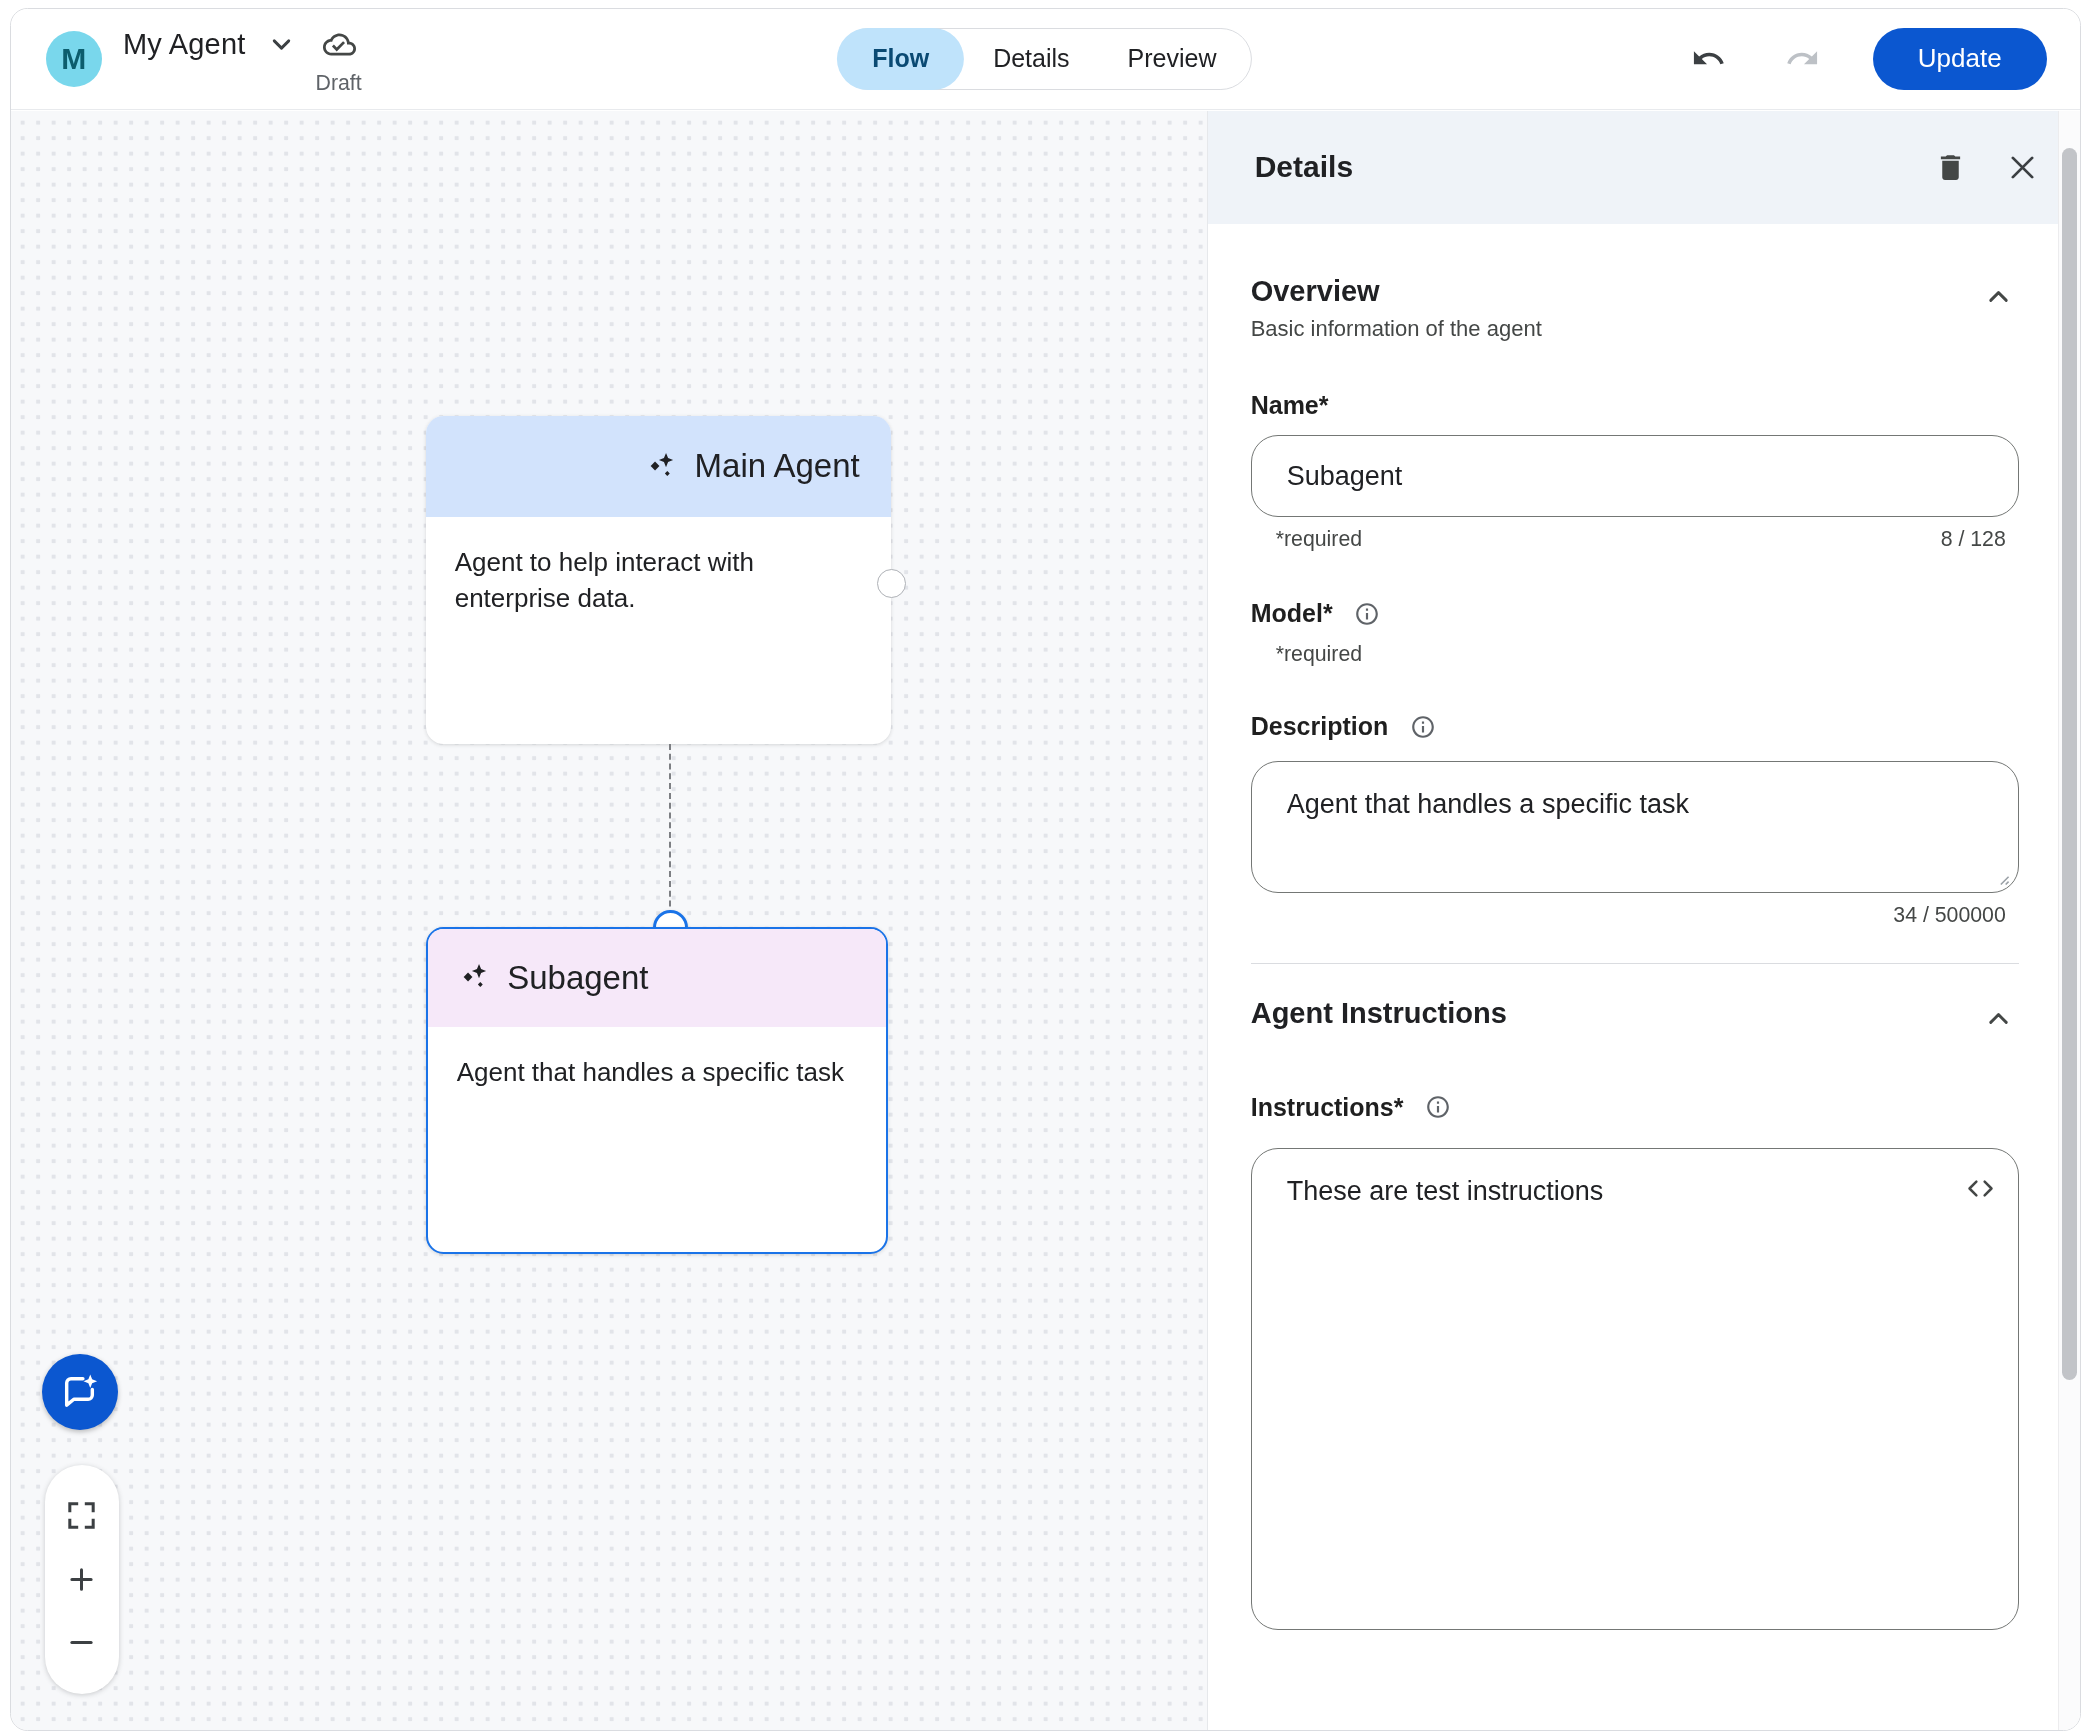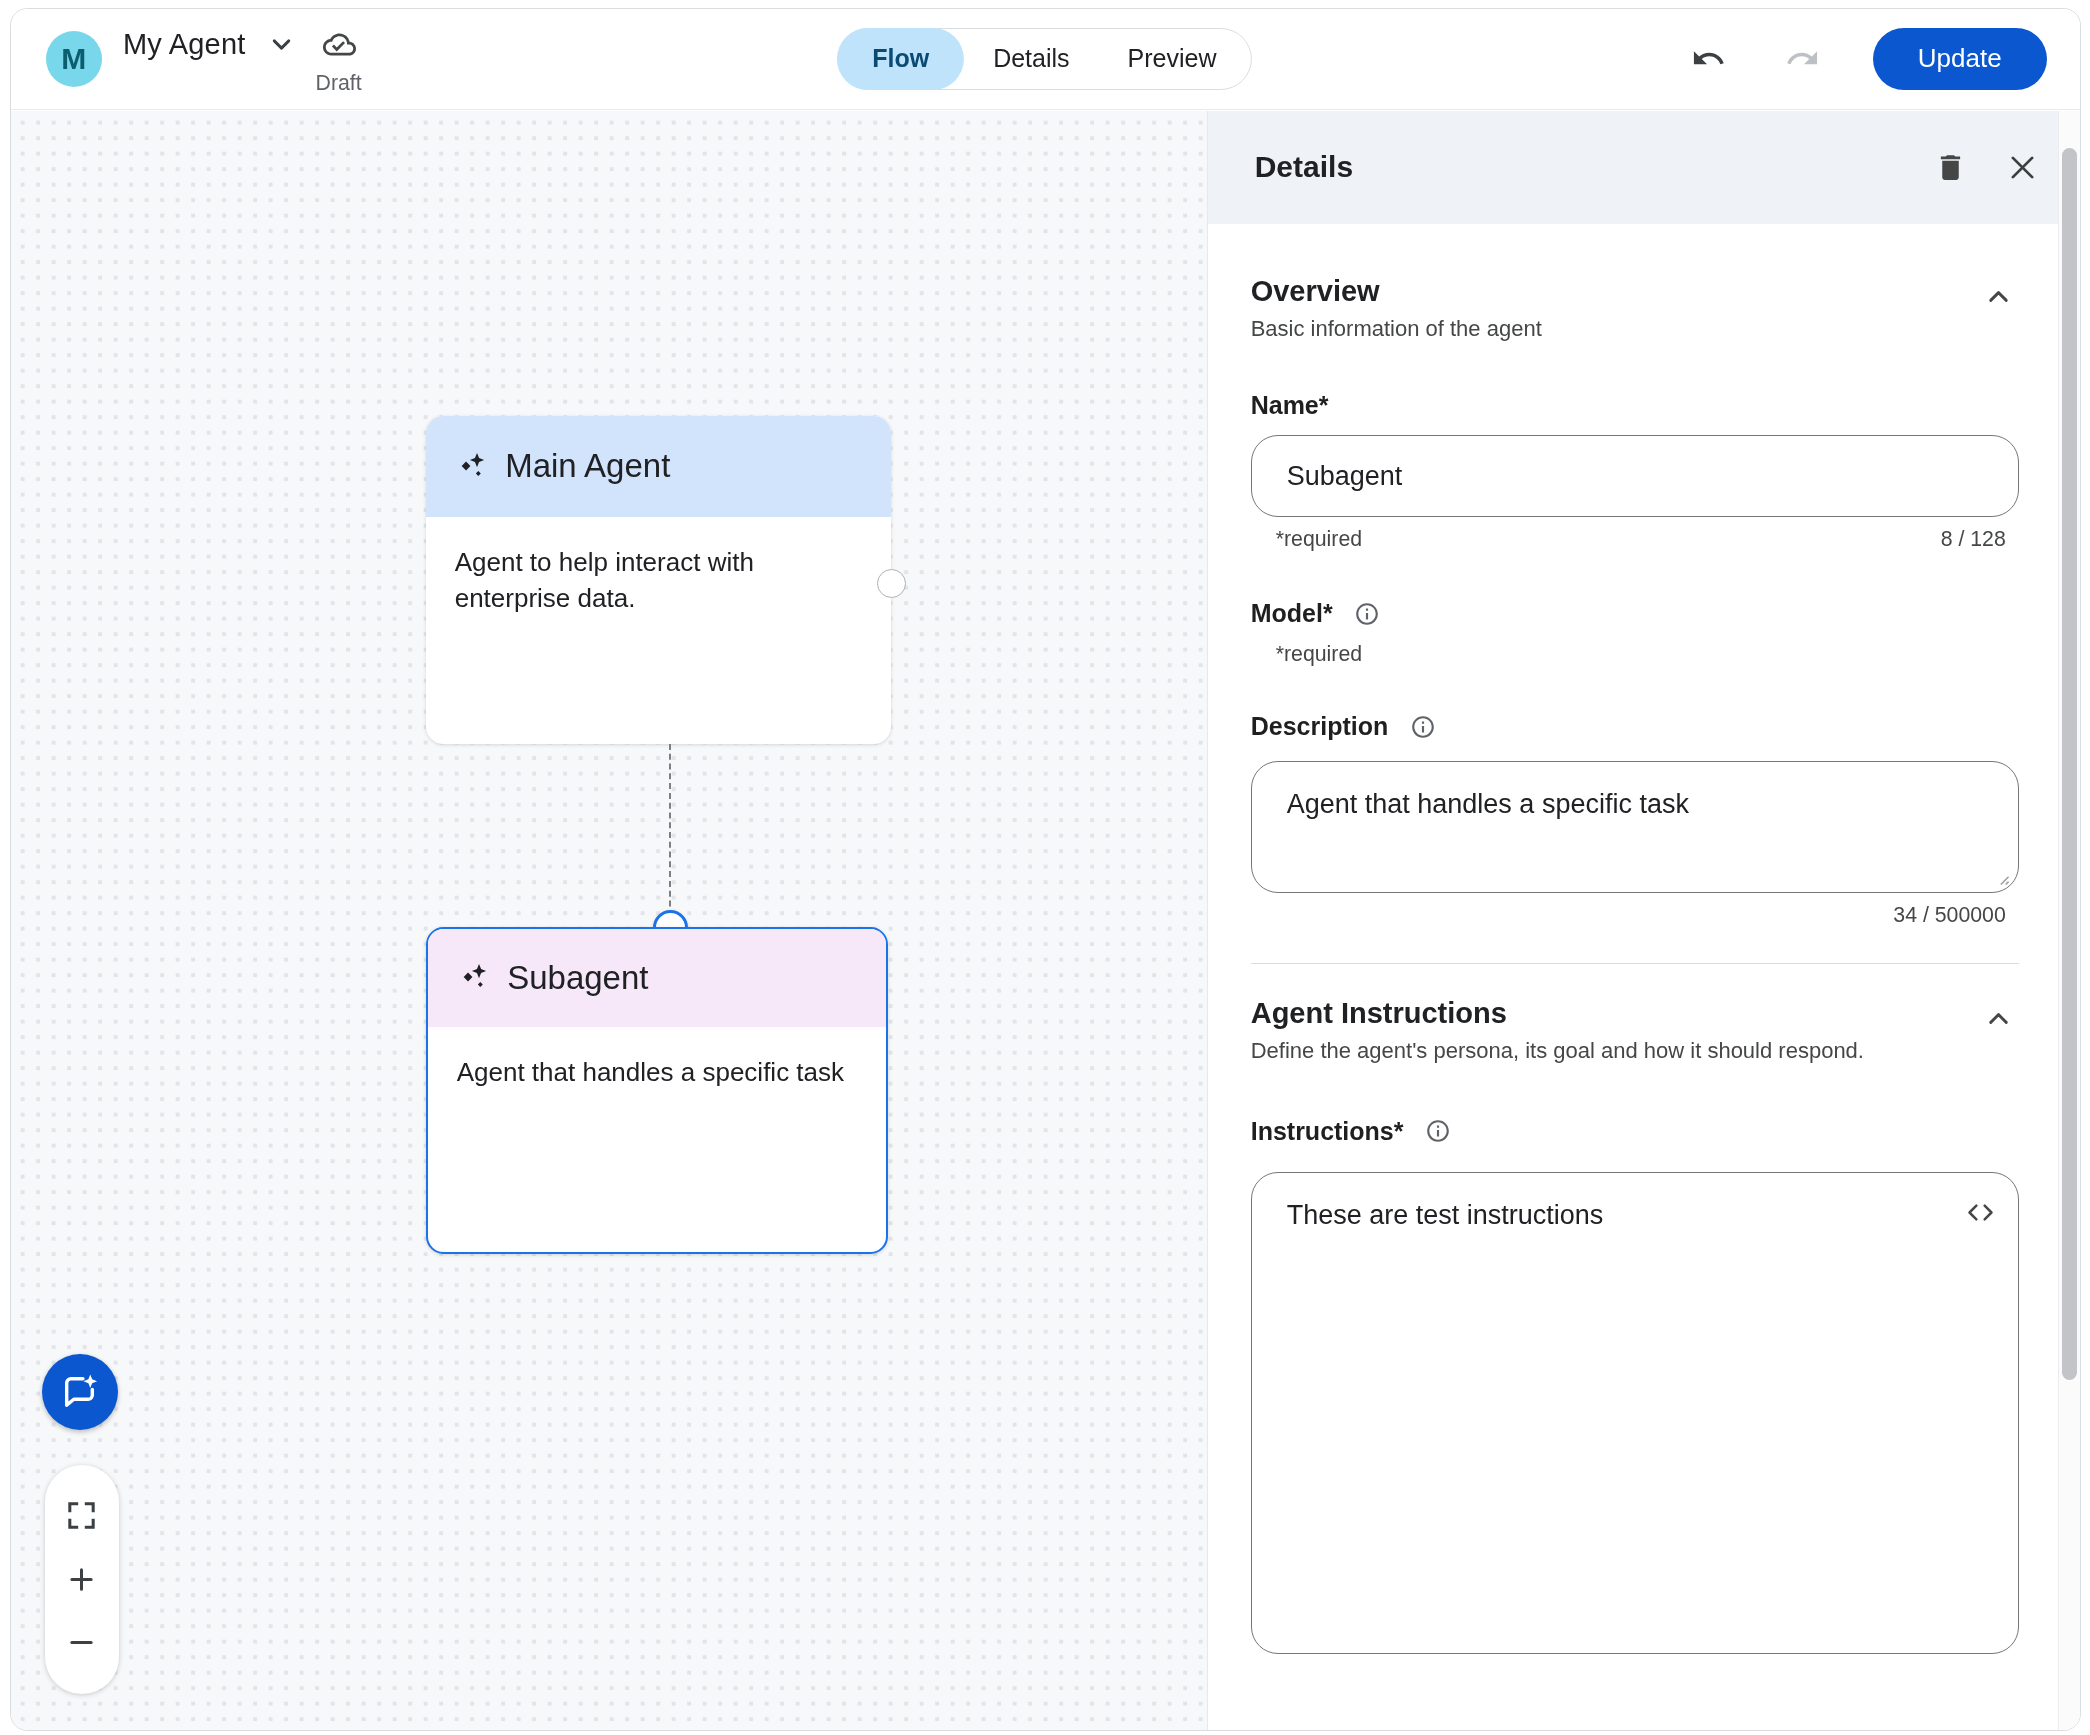--- a/index.html
+++ b/index.html
@@ -37,21 +37,21 @@
             background-color:#f7f8fa;
             background-image:radial-gradient(#e2e4e9 2.1px, transparent 2.5px);
             background-size:15.5px 15.5px; background-position:3.9px 3.9px; }
 
   .node { position:absolute; background:#fff; border-radius:17.5px;
           box-shadow:0 1px 3.9px rgba(60,64,67,.18); overflow:hidden; }
   .node-header { height:101px; display:flex; align-items:center; gap:17.5px; padding:0 31px;
                  font-size:33px; font-weight:500; color:#202124; }
   .node-body { padding:27px 29px; font-size:26px; line-height:1.4; color:#202124; }
   .node-main { left:415px; top:305px; width:465px; height:328px; }
-  .node-main .node-header { background:#d2e3fc; }
+  .node-main .node-header { background:#d2e3fc;justify-content:flex-end; }
   .node-sub { left:415px; top:816px; width:462px; height:327px; border:2.9px solid #1a73e8; }
   .node-sub .node-header { background:#f6e8f9; height:98px; }
 
   .connector-right { position:absolute; left:866px; top:458px; width:29px; height:29px;
                      border-radius:50%; background:#fff; border:1.9px solid #aeb1b6; }
   .dash-link { position:absolute; left:658px; top:633px; height:182px; width:0;
                border-left:2.9px dashed #7d7f83; }
   .connector-top { position:absolute; left:642px; top:799px; width:35px; height:35px;
                    border-radius:50%; background:#fff; border:3.4px solid #1a73e8;
                    box-shadow:0 1px 2.9px rgba(60,64,67,.25); }
@@ -308,21 +308,20 @@
         <span class="helper-left"></span>
         <span class="helper-right">34 / 500000</span>
       </div>
 
       <hr class="divider">
 
       
       <div class="sec-row">
         <div class="sec-head">
           <div class="sec-title">Agent Instructions</div>
-          <div class="sec-sub">Define the agent's persona, its goal and how it should respond.</div>
         </div>
         <span class="icon-btn">
           <svg width="31" height="31" viewBox="0 0 24 24">
               <path d="M6 15l6-6 6 6" fill="none" stroke="#444746" stroke-width="2.2" stroke-linecap="round" stroke-linejoin="round"></path>
             </svg>
         </span>
       </div>
 
       <div class="field-label-row mt50">
         <span class="field-label">Instructions*</span>

